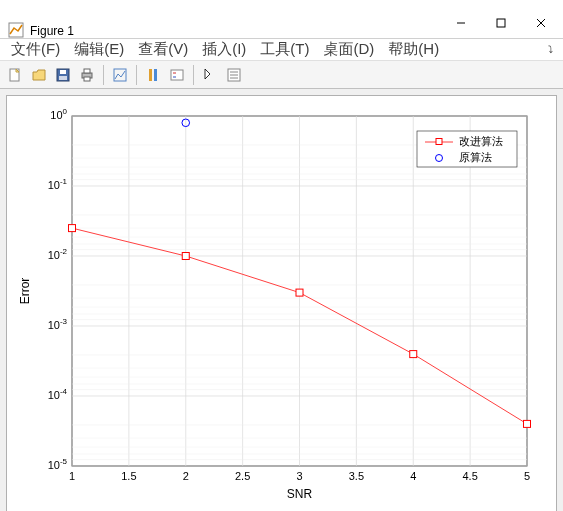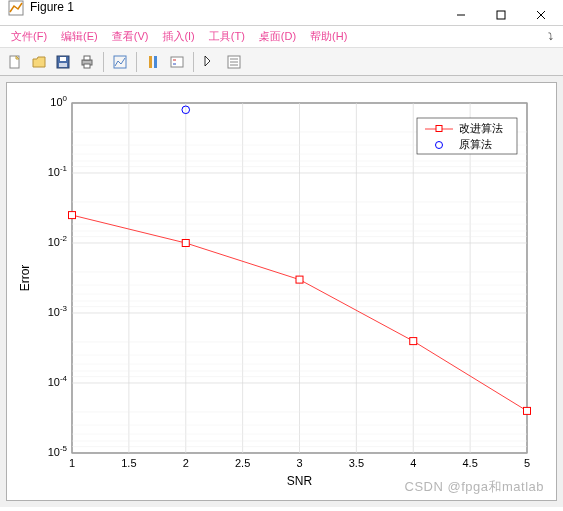--- a/index.html
+++ b/index.html
@@ -7,25 +7,25 @@
     margin: 0;
     font-family: "Microsoft YaHei", "SimSun", Arial, sans-serif;
     font-size: 12px;
     background: #fff;
     width: 563px;
     height: 511px;
     overflow: hidden;
     position: relative;
   }
   .titlebar {
-    height: 26px;
+    height: 39px;
     background: #fff;
     border-bottom: 1px solid #d0d0d0;
     display: flex;
-    align-items: flex-start;
+    align-items: flex-end;
     padding: 0 2px 0 8px;
   }
   .fig-icon {
     width: 16px; height: 16px;
     margin-right: 6px;
     display: inline-block;
   }
   .title-text { flex: 1; font-size: 12px; color: #000; }
   .win-btn {
     width: 40px; height: 30px;
@@ -36,22 +36,22 @@
   .menubar {
     height: 22px;
     display: flex;
     align-items: center;
     padding: 0 4px;
     border-bottom: 1px solid #e0e0e0;
     position: relative;
   }
   .menu-item {
     padding: 2px 7px;
-    font-size: 11px;
-    color: #ec4899;
+    font-size: 15px;
+    color: #404040;
   }
   .menu-overflow {
     margin-left: auto;
     padding: 0 6px;
     font-size: 10px;
     color: #333;
   }
   .toolbar {
     height: 28px;
     display: flex;
@@ -316,15 +316,14 @@
           <text x="349.375" y="384">3.5</text>
           <text x="406.25" y="384">4</text>
           <text x="463.125" y="384">4.5</text>
           <text x="520" y="384">5</text>
         </g>
 
         <text x="292.5" y="402" class="axis-label" text-anchor="middle">SNR</text>
         <text x="22" y="195" class="axis-label" text-anchor="middle" transform="rotate(-90 22 195)">Error</text>
       </g>
     </svg>
-    <div class="watermark">CSDN @fpga和matlab</div>
   </div>
 </div>
 
 </body></html>

